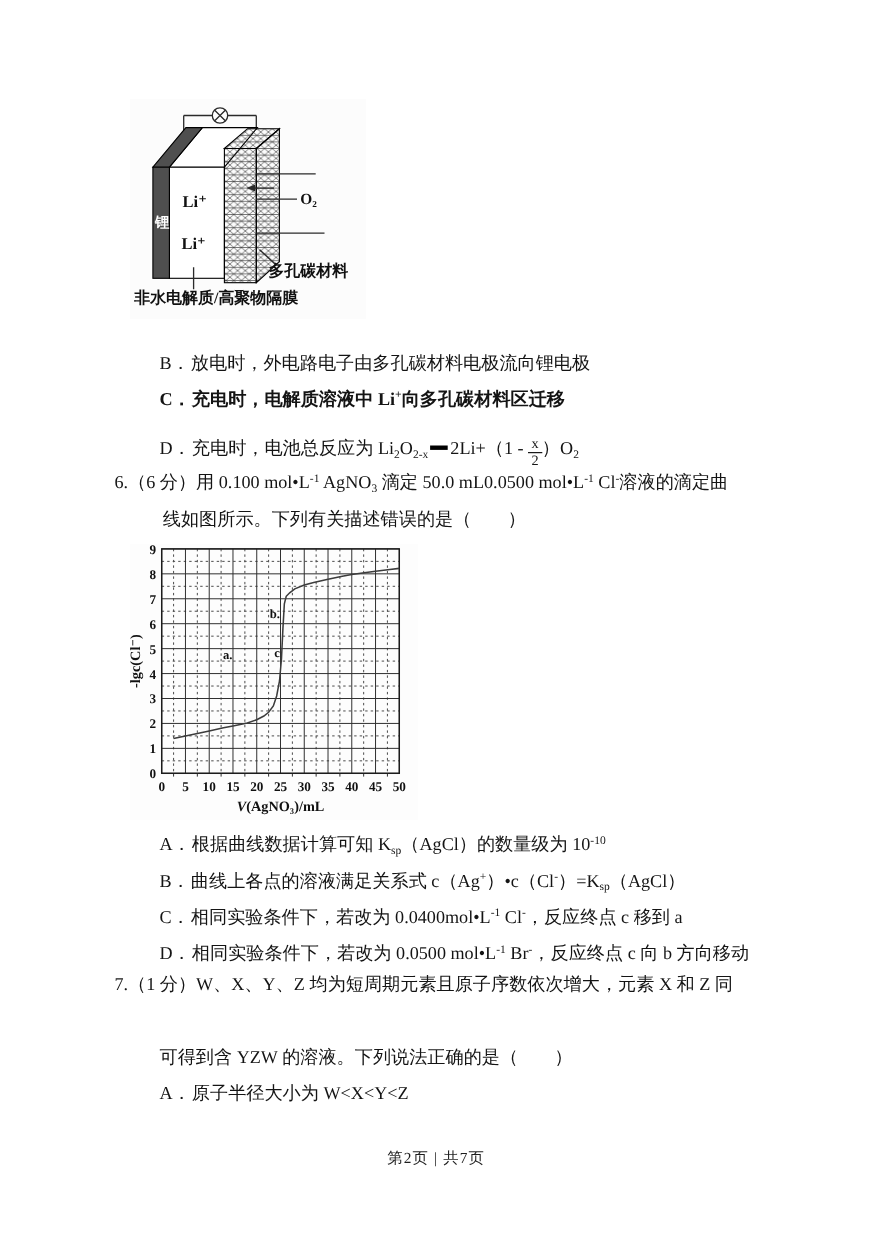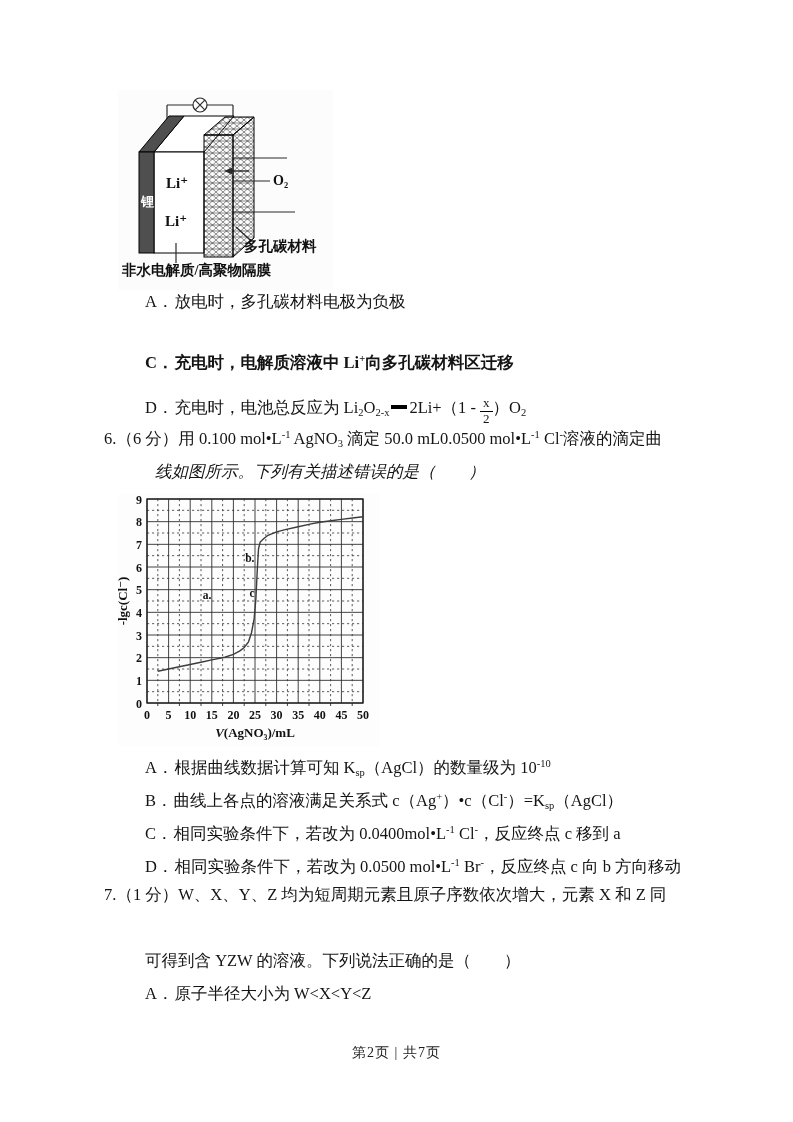--- a/index.html
+++ b/index.html
@@ -79,26 +79,26 @@
     <line class="wire" x1="58" y1="153" x2="58" y2="173"></line>
 
     <text class="fig-lith" x="23" y="116">锂</text>
     <text class="fig-li" x="48" y="98">Li⁺</text>
     <text class="fig-li" x="47" y="136">Li⁺</text>
     <text class="fig-o2" x="155" y="95">O₂</text>
     <text class="fig-cjk" x="126" y="161">多孔碳材料</text>
     <text class="fig-cjk" x="4" y="185">非水电解质/高聚物隔膜</text>
   </svg>
 
-  <div class="txt" style="left:145px;top:292px;"><span class="okey">A．</span><span>放电时，多孔碳材料电极为负极</span></div>
+  <div class="txt" style="left:145px;top:320px;"><span class="okey">B．</span><span>放电时，外电路电子由多孔碳材料电极流向锂电极</span></div>
   <div class="txt" style="left:145px;top:353px;font-weight:bold;"><span class="okey">C．</span><span>充电时，电解质溶液中 Li<sup>+</sup>向多孔碳材料区迁移</span></div>
   <div class="txt" style="left:145px;top:396px;"><span class="okey">D．</span><span>充电时，电池总反应为 Li<sub>2</sub>O<sub>2-x</sub><span class="eqbar"></span>2Li+（1 - <span class="frac"><span class="num">x</span><span class="den">2</span></span>）O<sub>2</sub></span></div>
 
   <div class="txt" style="left:104px;top:429px;"><span>6.</span><span>（6 分）用 0.100 mol•L<sup>-1</sup> AgNO<sub>3</sub> 滴定 50.0 mL0.0500 mol•L<sup>-1</sup> Cl<sup>-</sup>溶液的滴定曲</span></div>
-  <div class="txt" style="left:155px;top:462px;font-style:italic;"><span>线如图所示。下列有关描述错误的是（　　）</span></div>
+  <div class="txt" style="left:148px;top:462px;"><span>线如图所示。下列有关描述错误的是（　　）</span></div>
 
   <svg id="titration-chart" style="left:118px;top:494px;" width="262" height="252" viewBox="0 0 262 252">
     <rect x="0" y="0" width="262" height="252" fill="#fdfdfd"></rect>
   <line x1="39.8" y1="5" x2="39.8" y2="209" class="gminor"></line>
       <line x1="61.4" y1="5" x2="61.4" y2="209" class="gminor"></line>
       <line x1="83" y1="5" x2="83" y2="209" class="gminor"></line>
       <line x1="104.6" y1="5" x2="104.6" y2="209" class="gminor"></line>
       <line x1="126.2" y1="5" x2="126.2" y2="209" class="gminor"></line>
       <line x1="147.8" y1="5" x2="147.8" y2="209" class="gminor"></line>
       <line x1="169.4" y1="5" x2="169.4" y2="209" class="gminor"></line>

